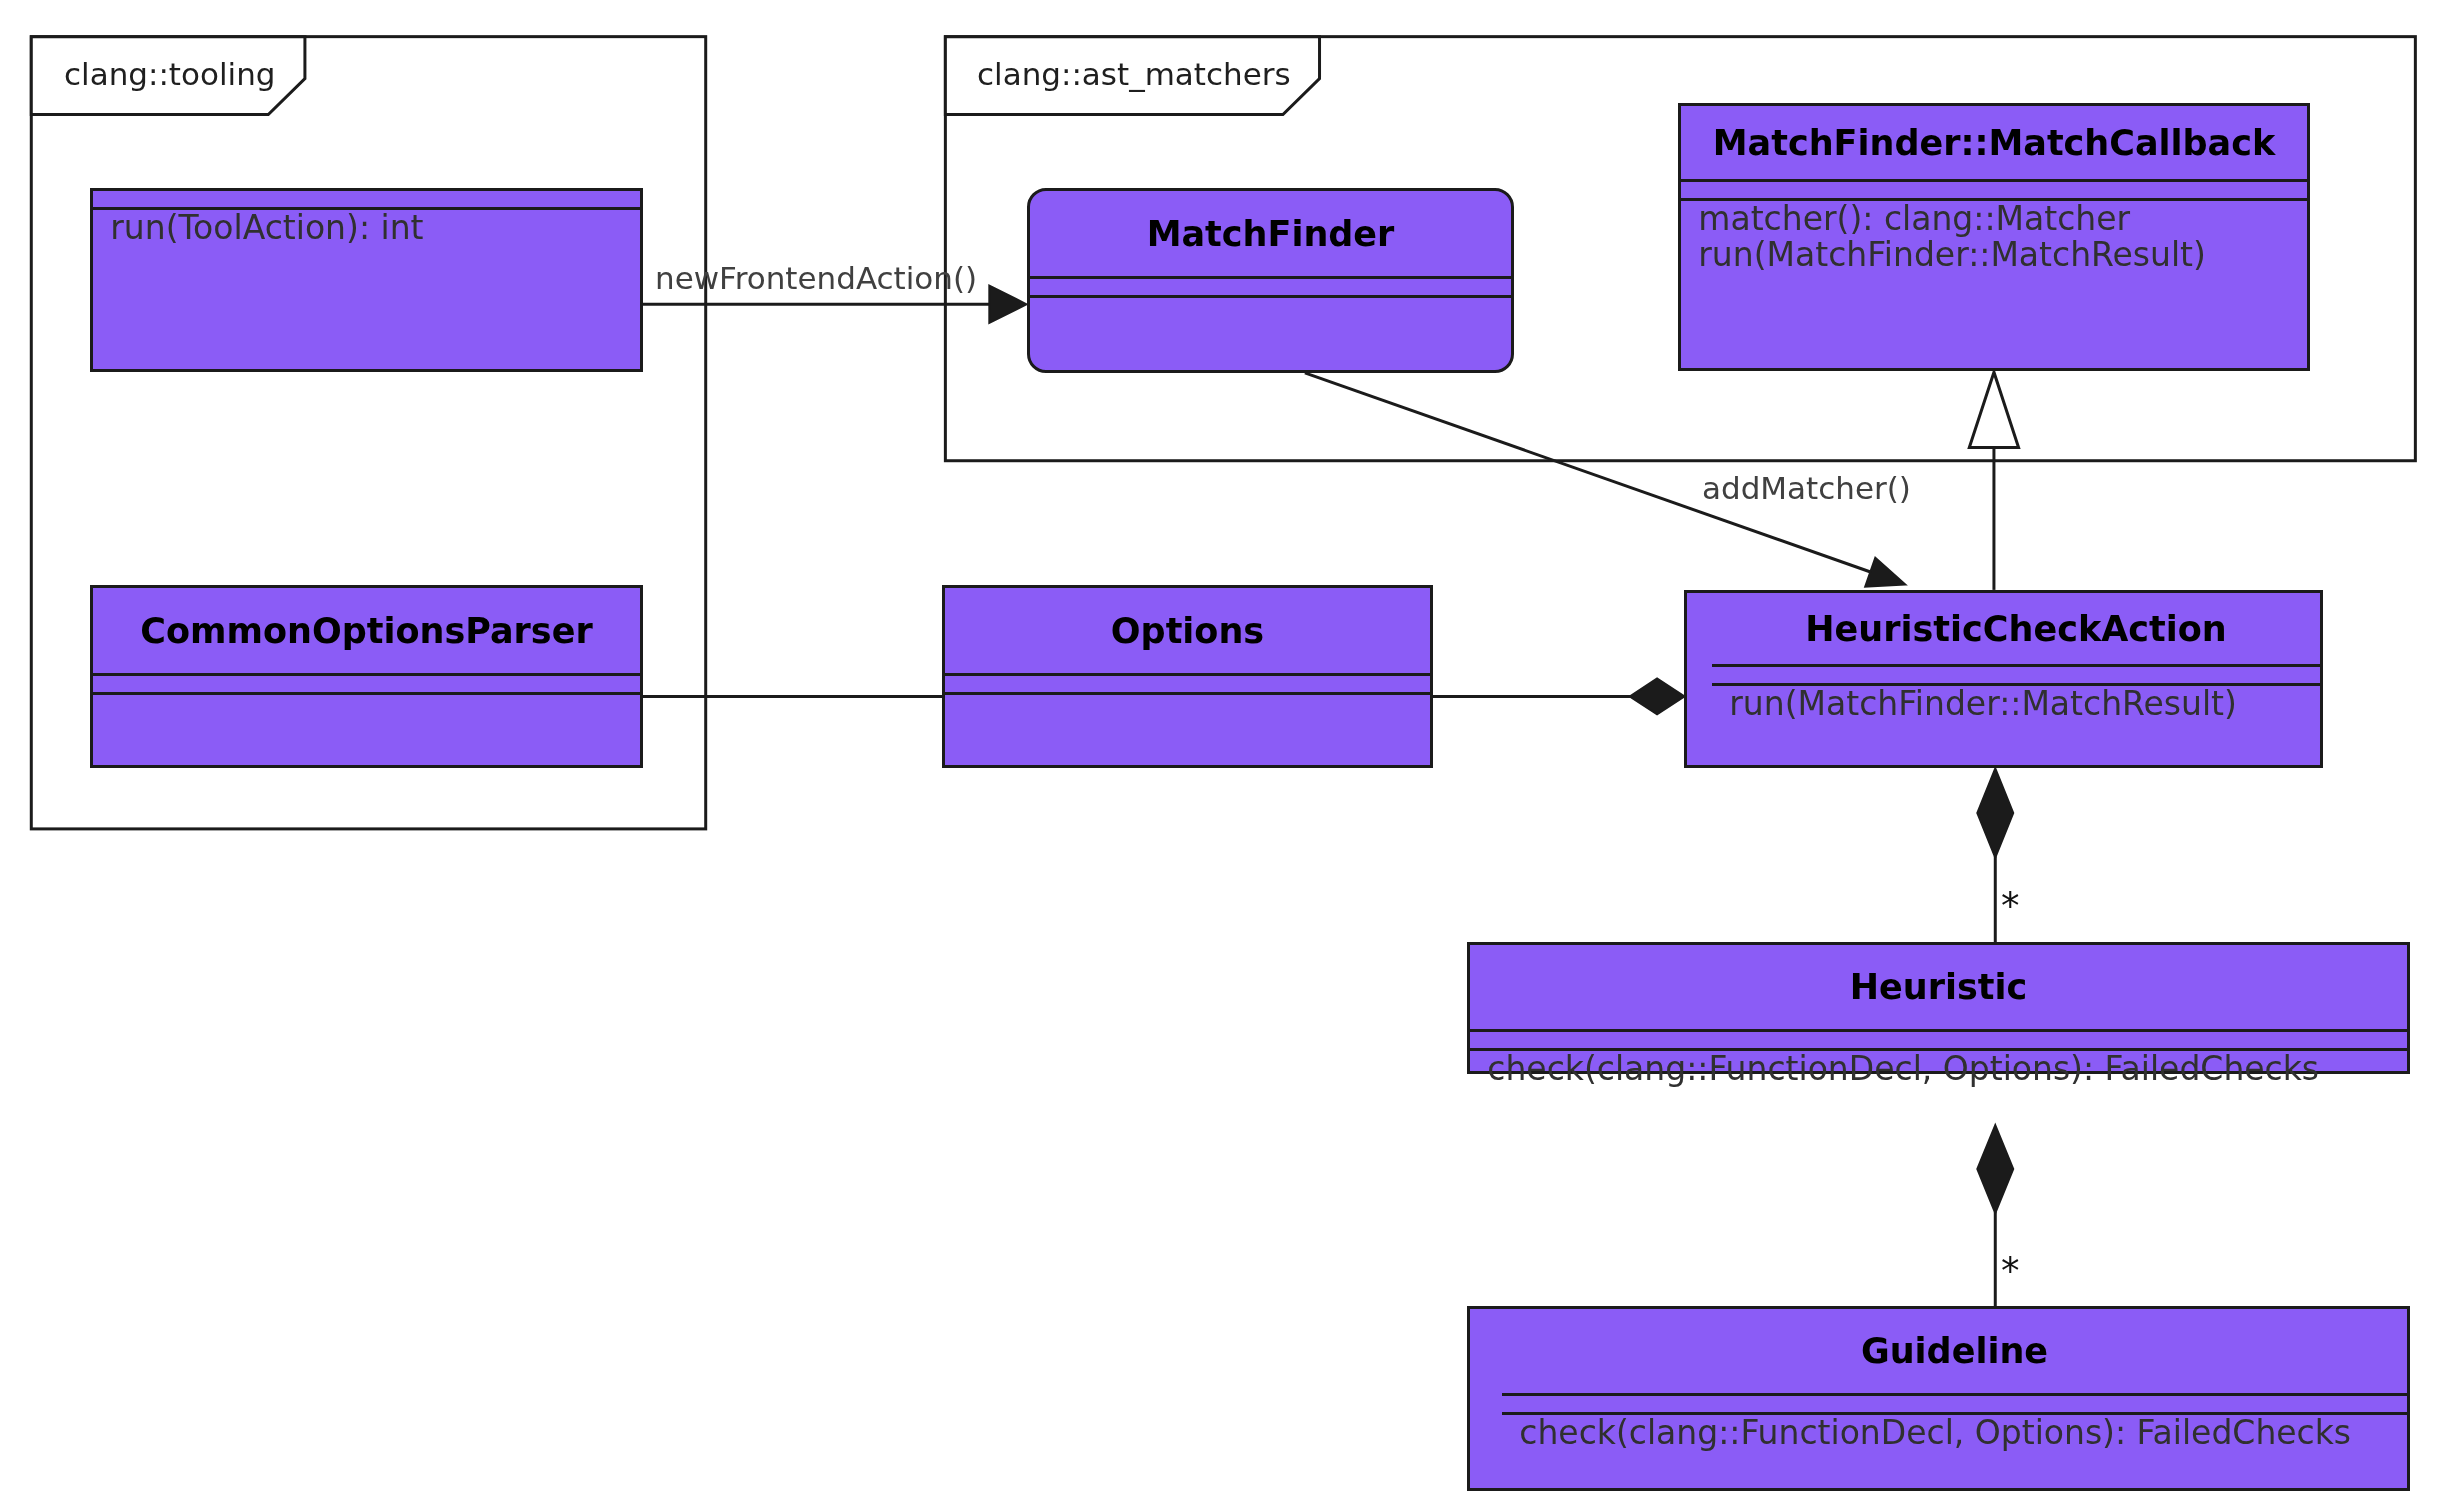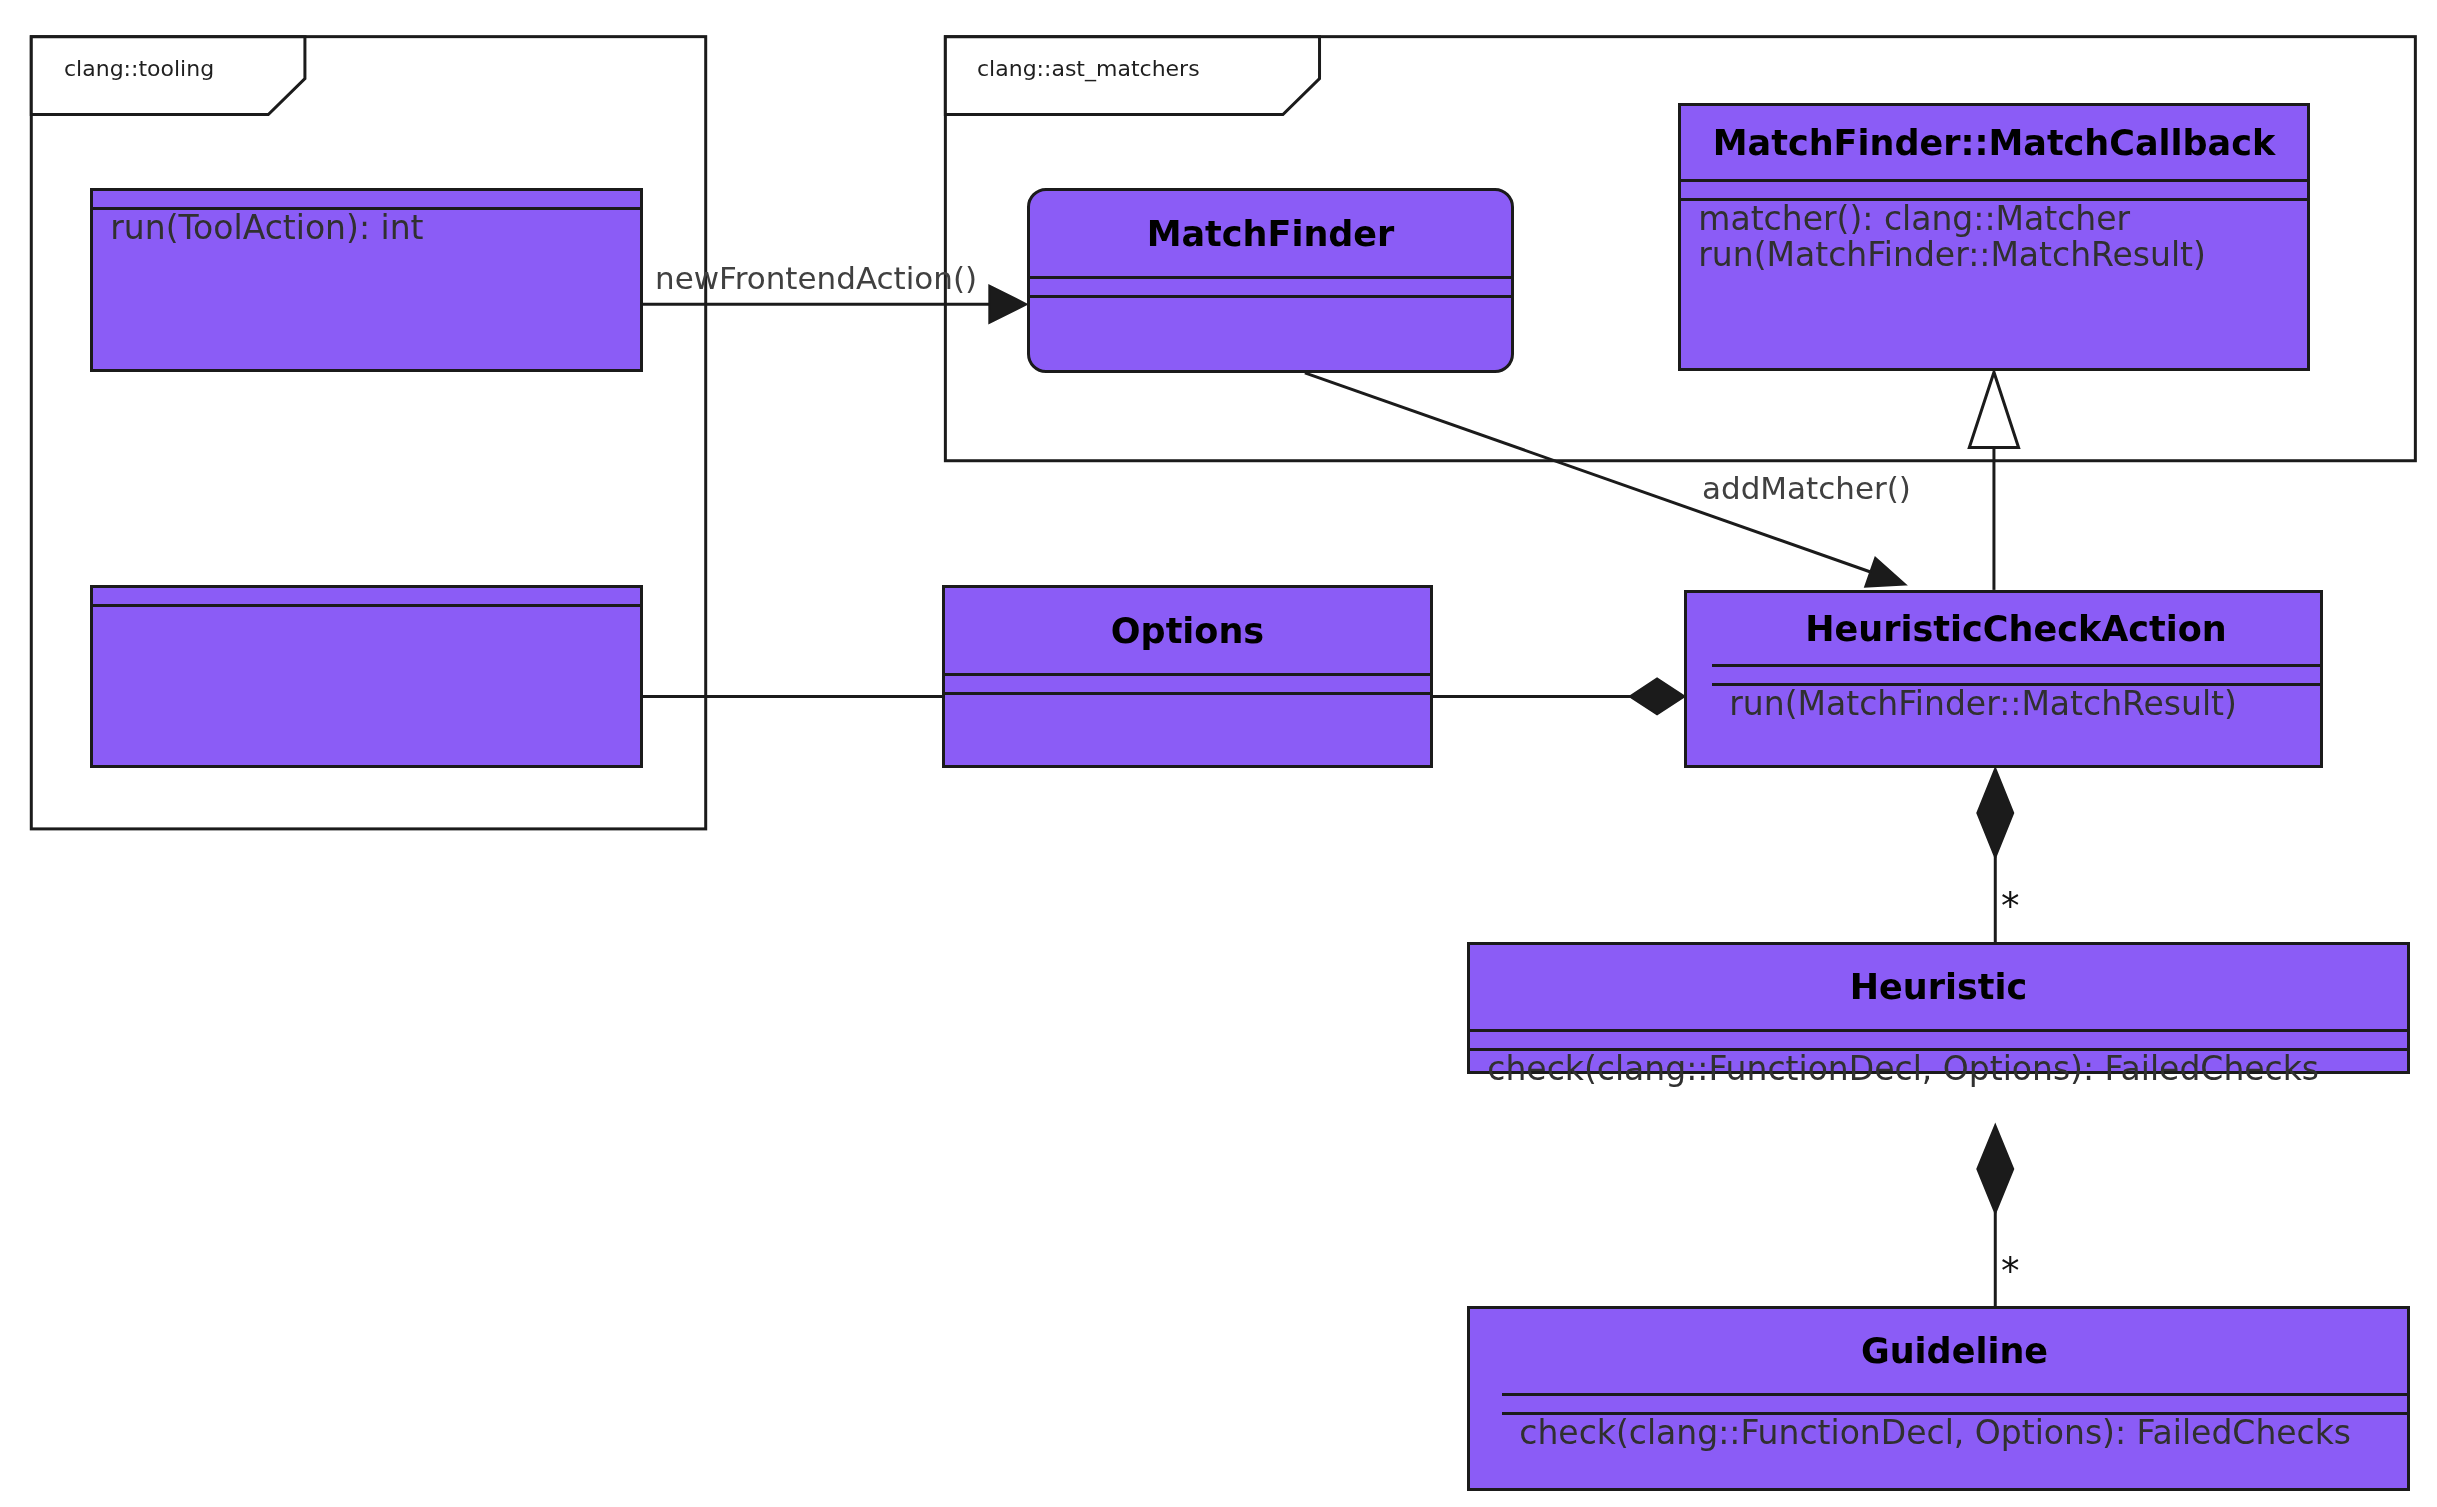--- a/index.html
+++ b/index.html
@@ -17,21 +17,21 @@
              white-space:nowrap;}
   .cls-attrs{height:16px;flex:0 0 auto;border-bottom:3px solid #1b1b1b;}
   .cls-methods{flex:1 1 auto;display:flex;flex-direction:column;justify-content:flex-start;
                padding:0 17.3px;font-size:33px;color:#303030;}
   .cls-method{white-space:nowrap;line-height:1.1;}
 
   #cls-match-callback .cls-title{height:73px;}
   #cls-heuristic-check-action .cls-title{height:71px;}
   #cls-heuristic .cls-title,#cls-guideline .cls-title{height:84px;}
 
-  .pkg-label{position:absolute;font-size:22px;color:#1f1f1f;white-space:nowrap;}
+  .pkg-label{position:absolute;font-size:31px;color:#1f1f1f;white-space:nowrap;}
   .edge-label{position:absolute;font-size:31px;color:#404040;white-space:nowrap;}
   .mult{position:absolute;font-size:37px;color:#111111;white-space:nowrap;}
 
   
   #cls-clang-tool{left:90px;top:188px;width:553px;height:184px;}
   #cls-common-options-parser{left:90px;top:585px;width:553px;height:183px;}
   #cls-match-finder{left:1027px;top:188px;width:487px;height:185px;border-radius:19px;}
   #cls-match-callback{left:1678px;top:103px;width:632px;height:268px;}
   #cls-options{left:942px;top:585px;width:491px;height:183px;}
   #cls-heuristic-check-action{left:1684px;top:590px;width:639px;height:178px;padding-left:25px;}
@@ -81,20 +81,21 @@
 <div class="pkg-label" id="lbl-pkg-ast">clang::ast_matchers</div>
 
 <div class="uml-class" id="cls-clang-tool">
   <div class="cls-attrs"></div>
   <div class="cls-methods">
     <div class="cls-method">run(ToolAction): int</div>
   </div>
 </div>
 
 <div class="uml-class" id="cls-common-options-parser">
+  <div class="cls-title">CommonOptionsParser</div>
   <div class="cls-attrs"></div>
   <div class="cls-methods"></div>
 </div>
 
 <div class="uml-class" id="cls-match-finder">
   <div class="cls-title">MatchFinder</div>
   <div class="cls-attrs"></div>
   <div class="cls-methods"></div>
 </div>
 

